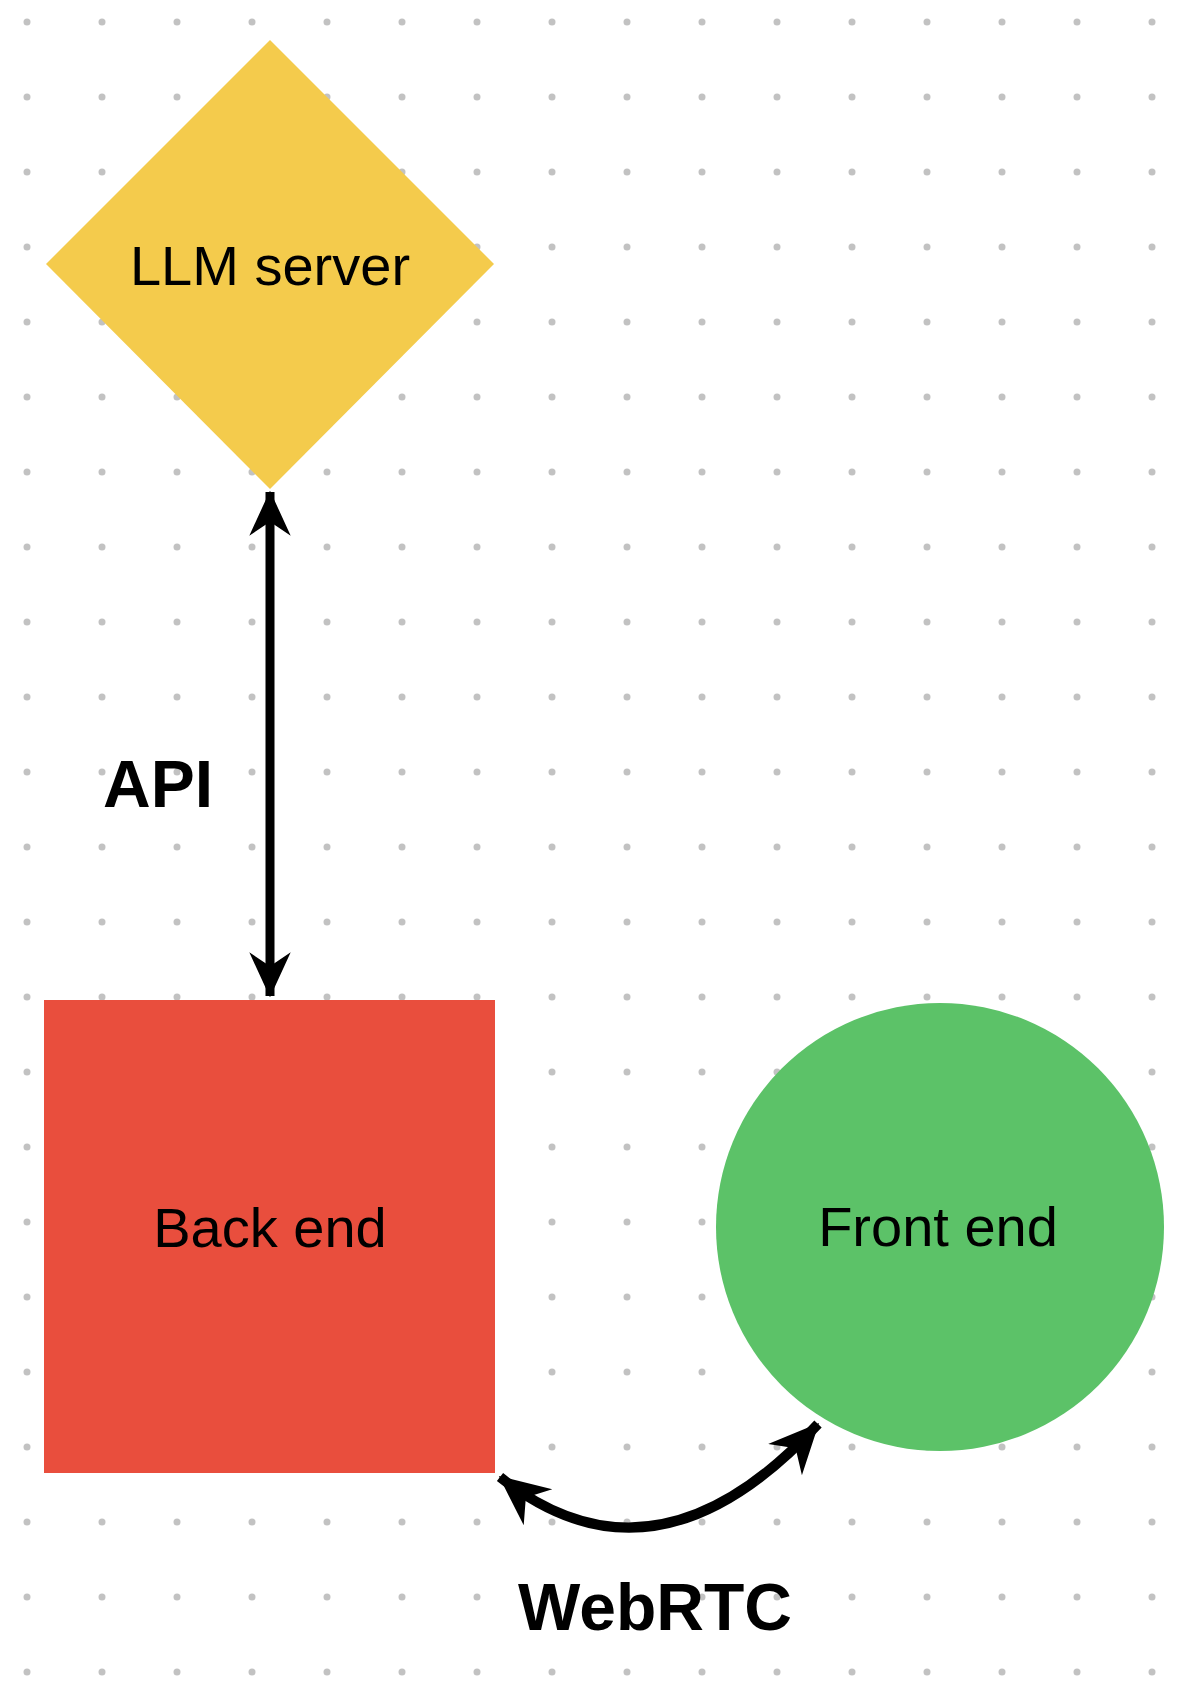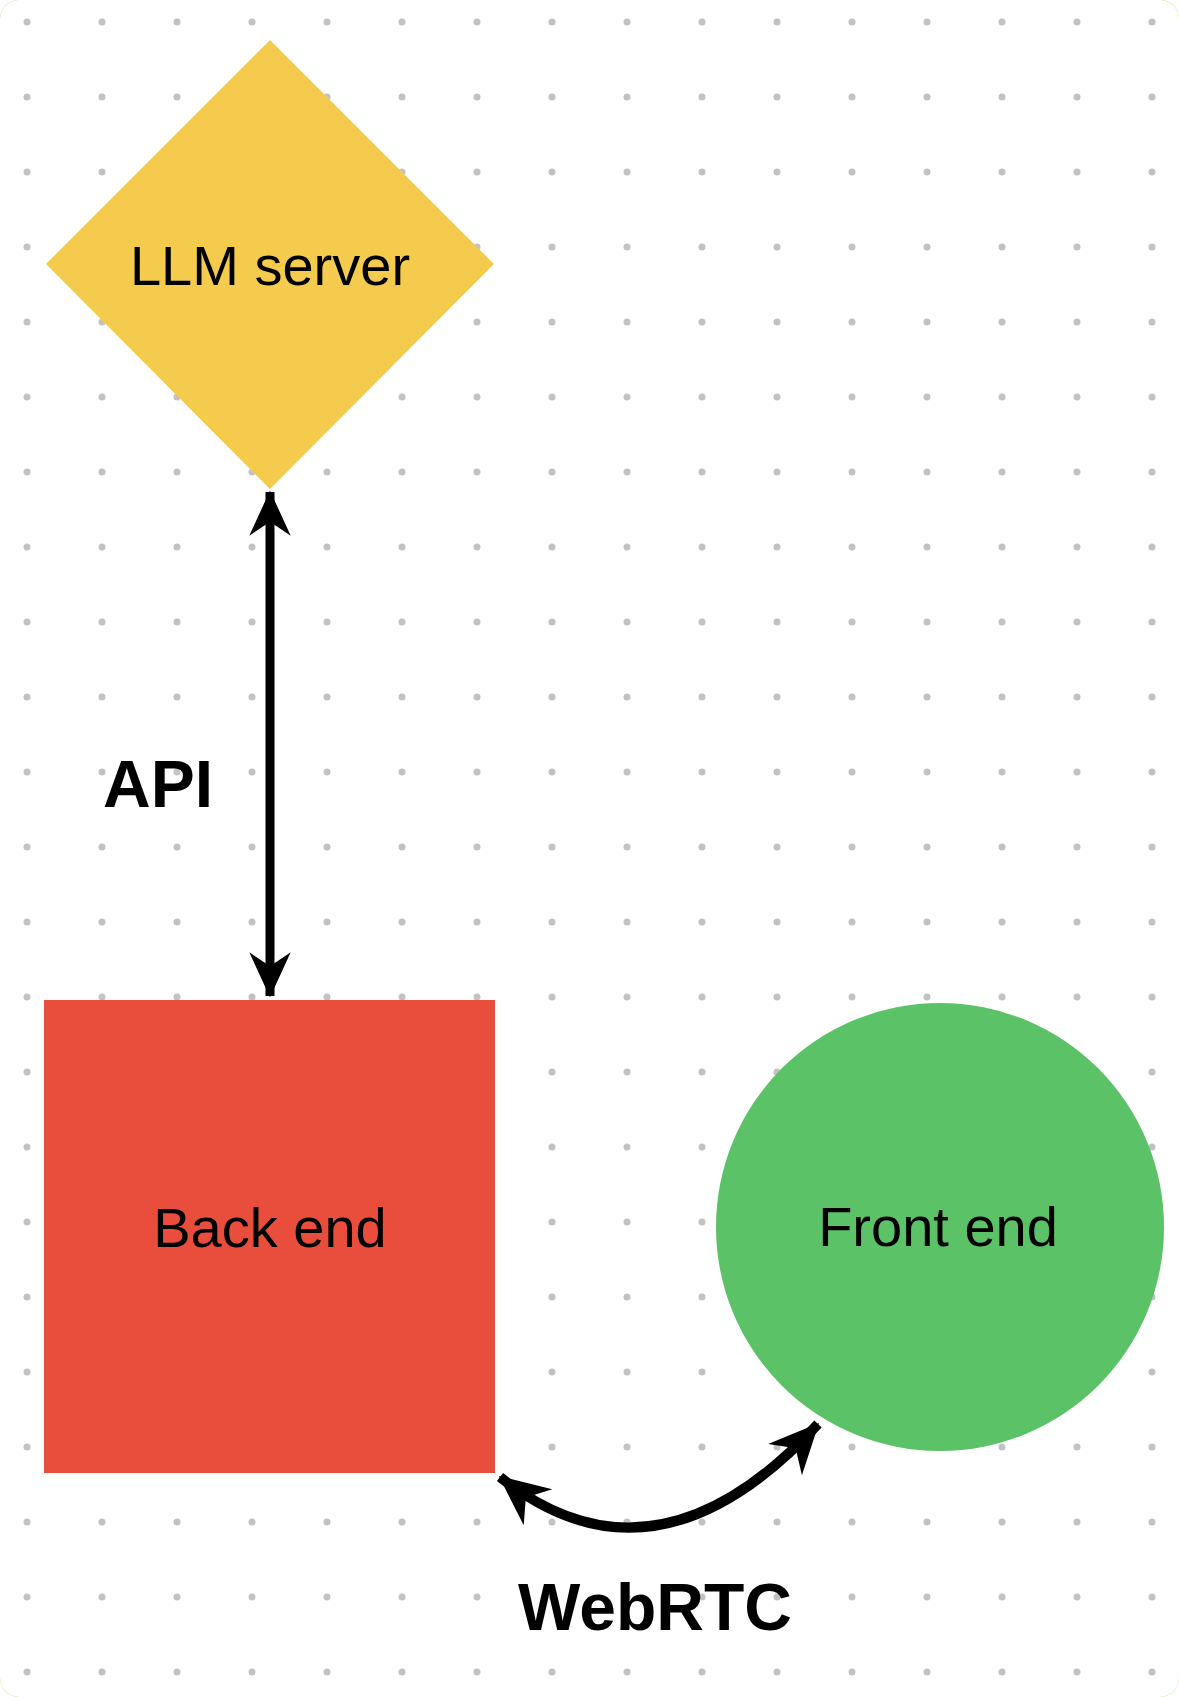--- a/index.html
+++ b/index.html
@@ -6,21 +6,20 @@
     margin: 0;
     padding: 0;
     background: #ffffff;
   }
   .stage {
     position: relative;
     width: 1179px;
     height: 1697px;
     overflow: hidden;
     background: #84cc16;
-    border-radius: 19px;
   }
   svg { display: block; }
   .node-label {
     font-family: "Liberation Sans", sans-serif;
     font-size: 56px;
     font-weight: 400;
   }
   .edge-label {
     font-family: "Liberation Sans", sans-serif;
     font-size: 66px;

